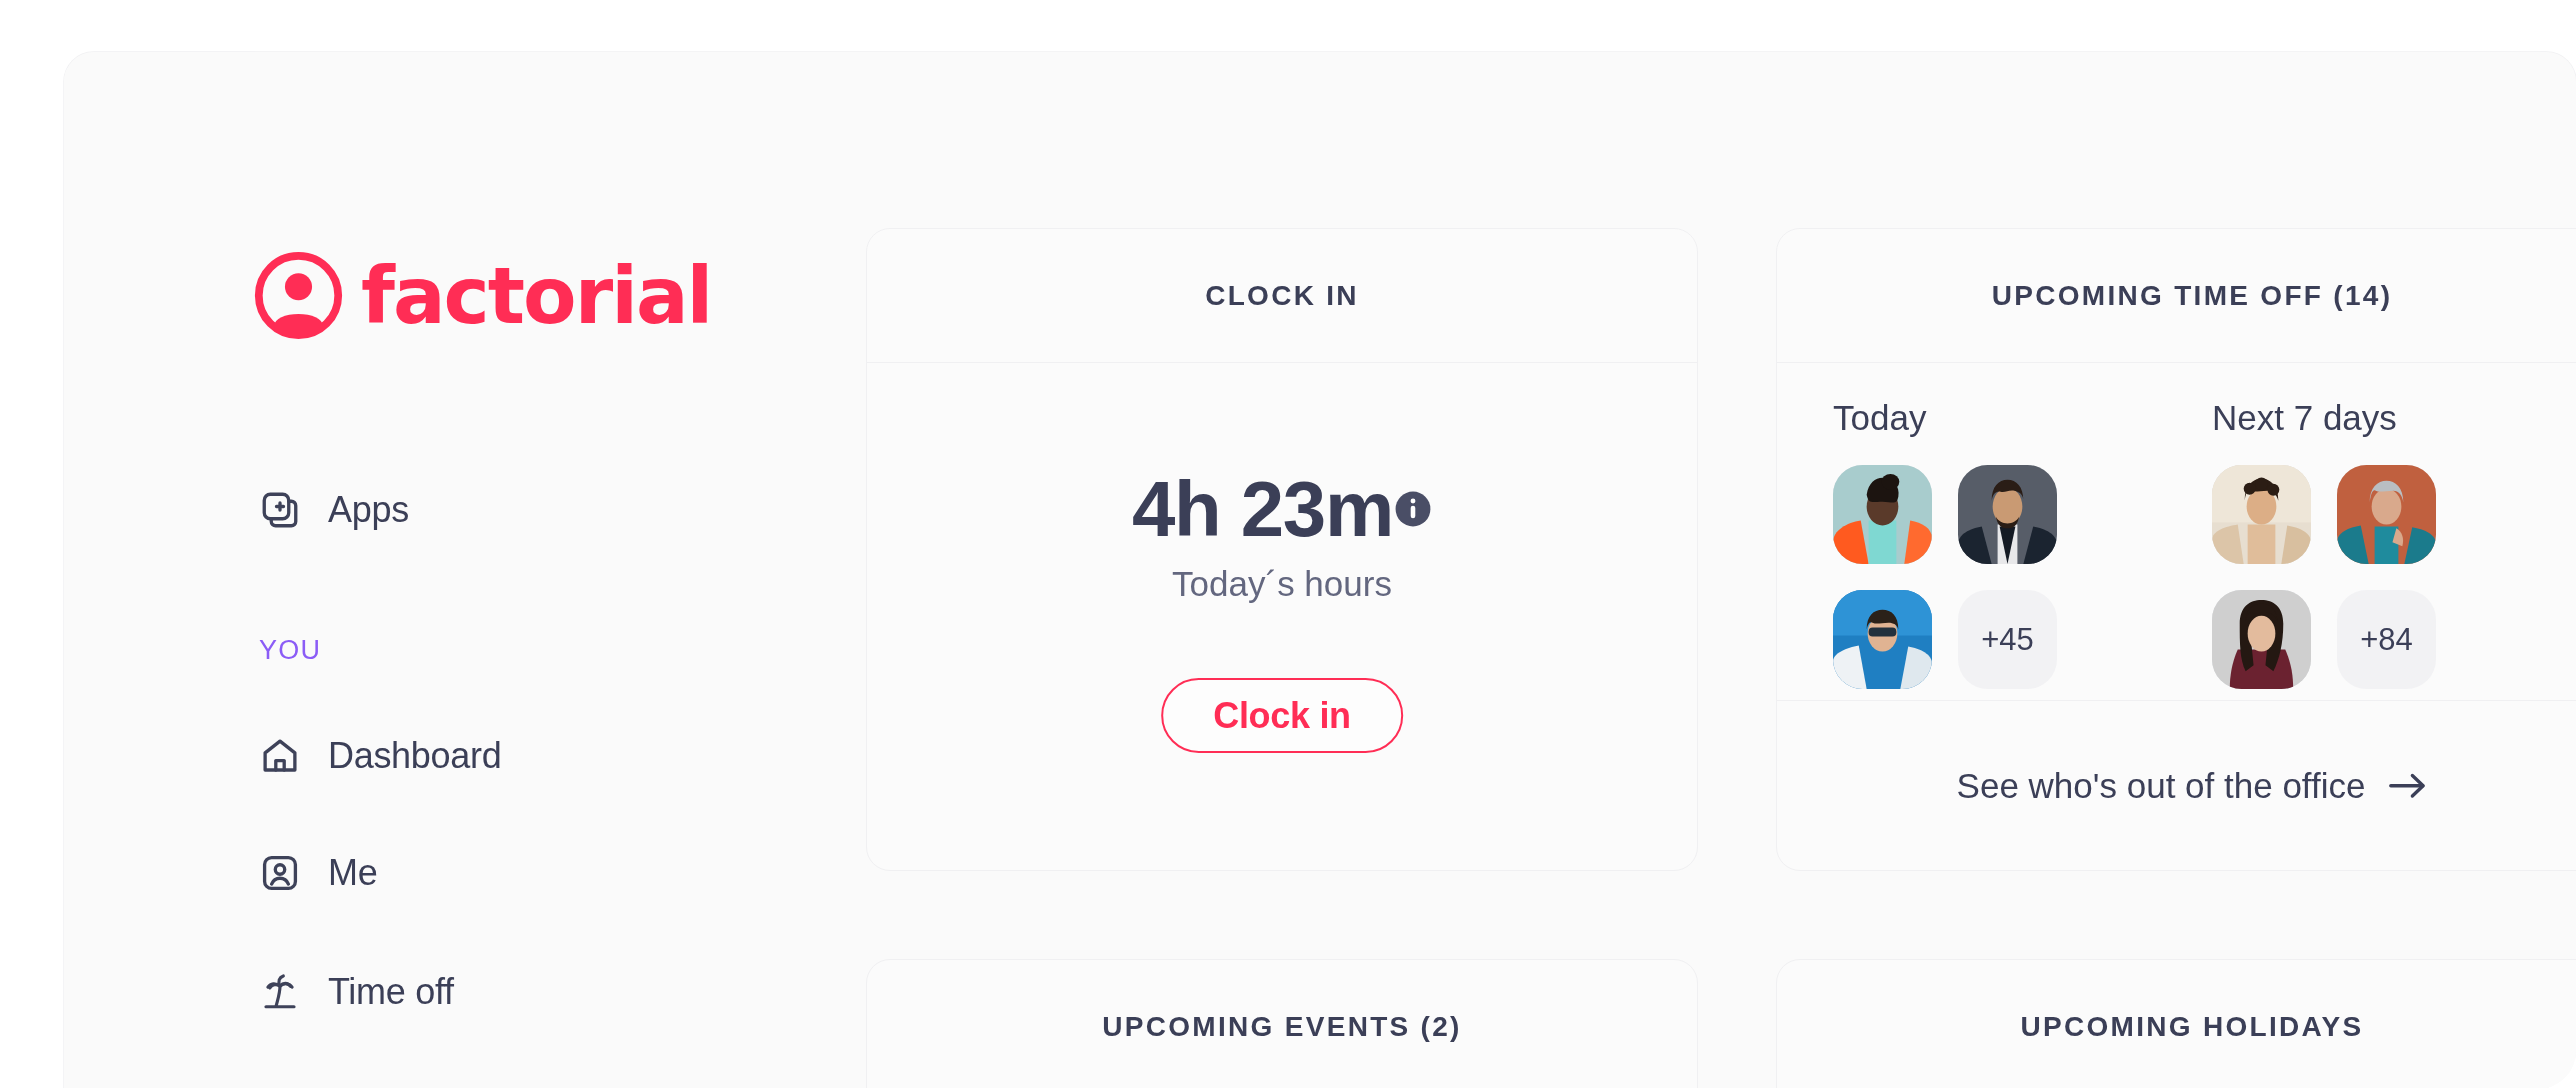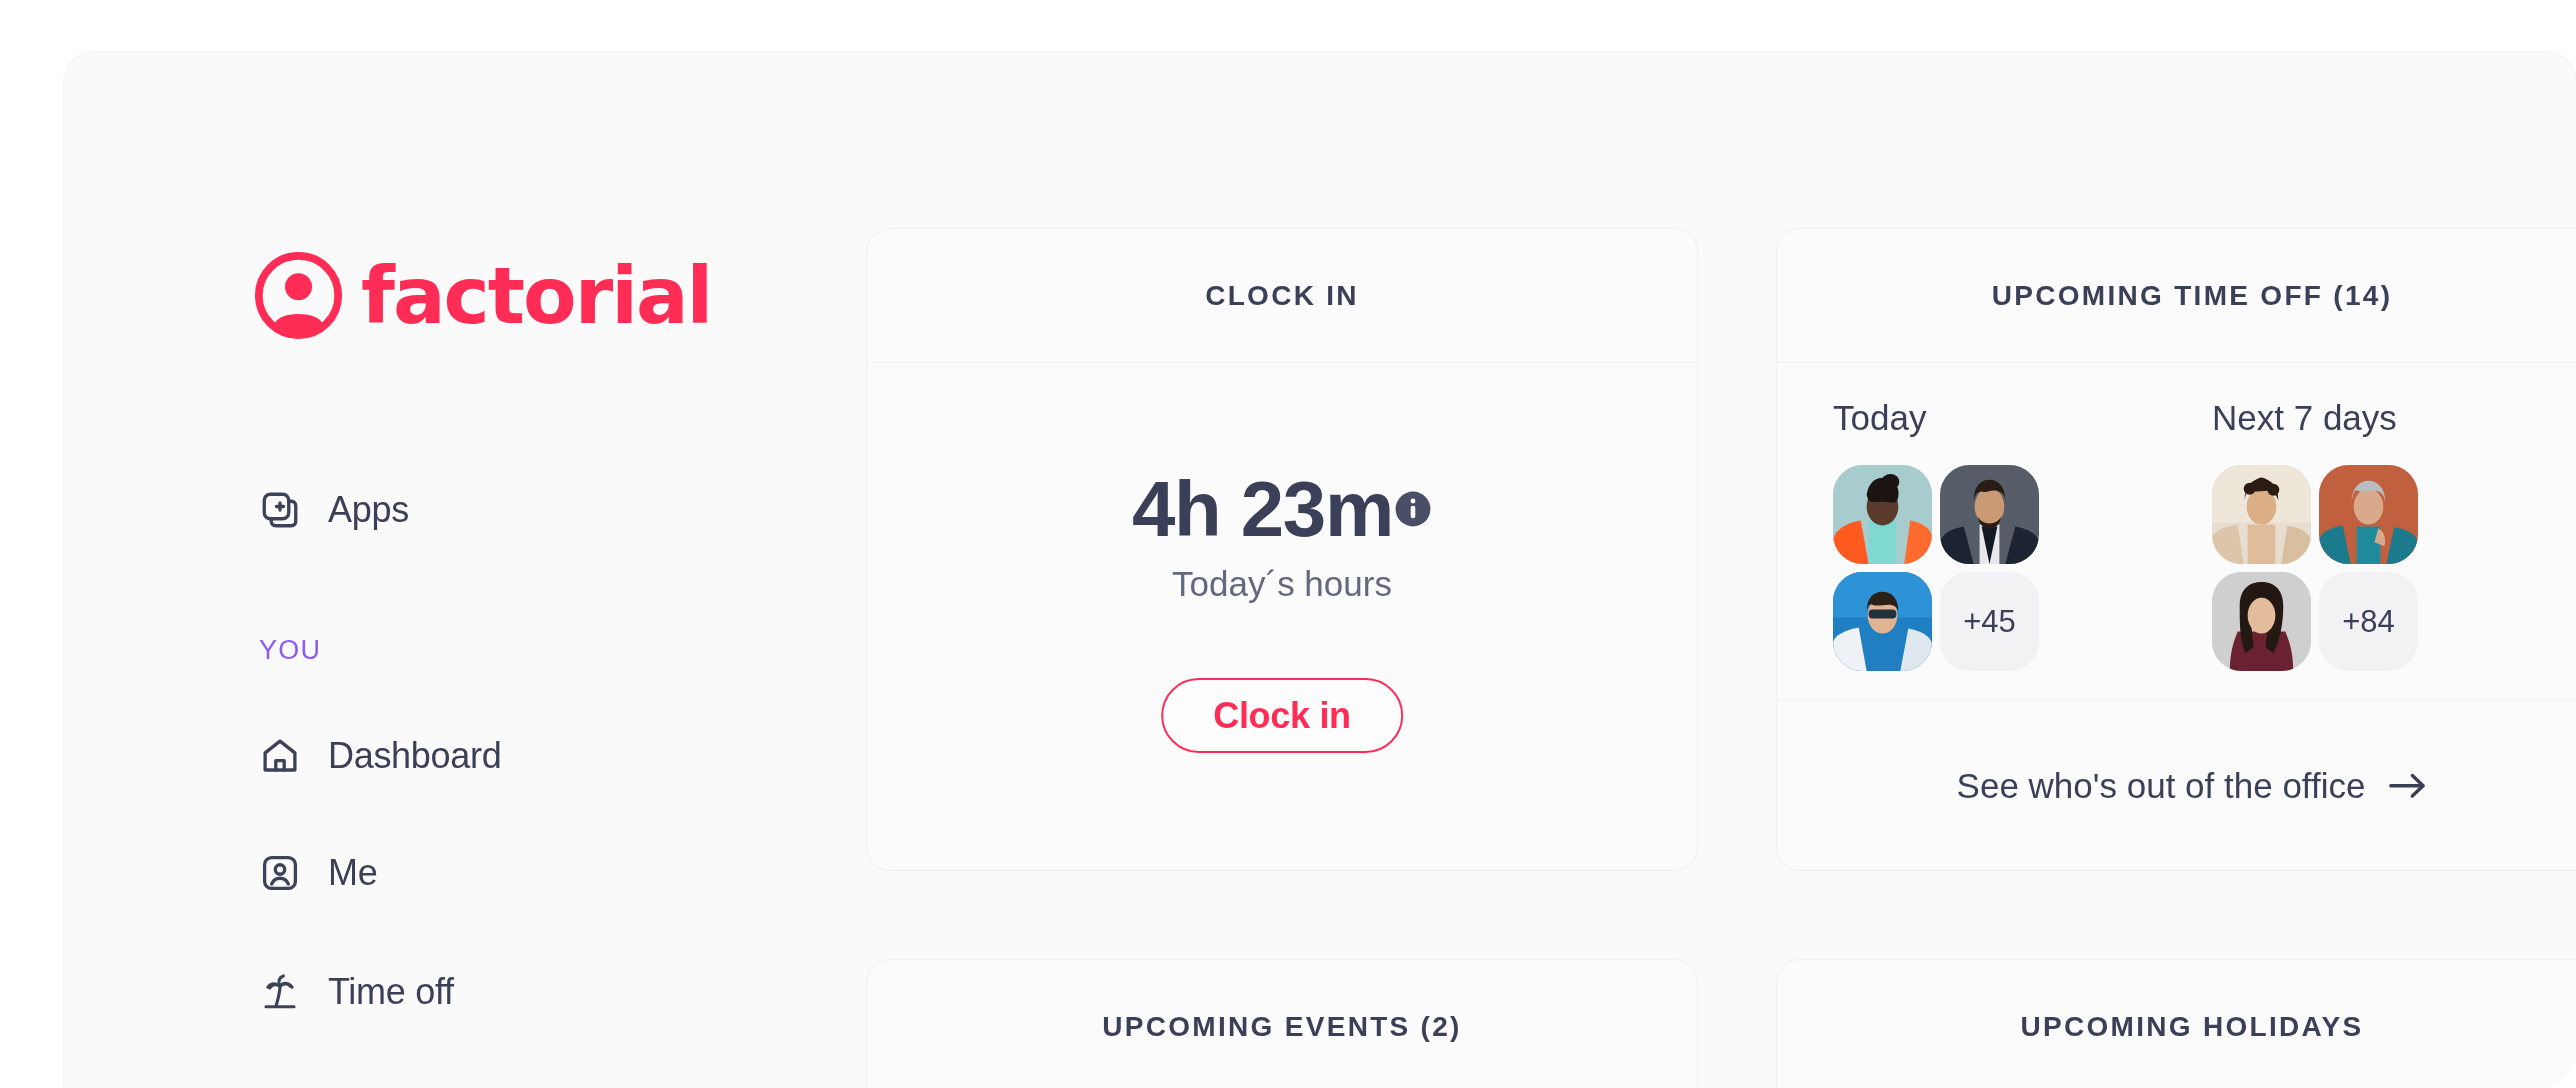--- a/index.html
+++ b/index.html
@@ -183,21 +183,21 @@
   .avatar-group { width: 315px; }
   .avatar-group-label {
     font-size: 35px;
     color: #3b3f57;
     margin-bottom: 27px;
     white-space: nowrap;
   }
   .avatar-grid {
     display: flex;
     flex-wrap: wrap;
-    gap: 8px;
+    gap: 26px;
     width: 288px;
   }
   .avatar {
     width: 99px;
     height: 99px;
     border-radius: 29.5px;
     overflow: hidden;
     position: relative;
     background: #dfe2e6;
     cursor: pointer;

